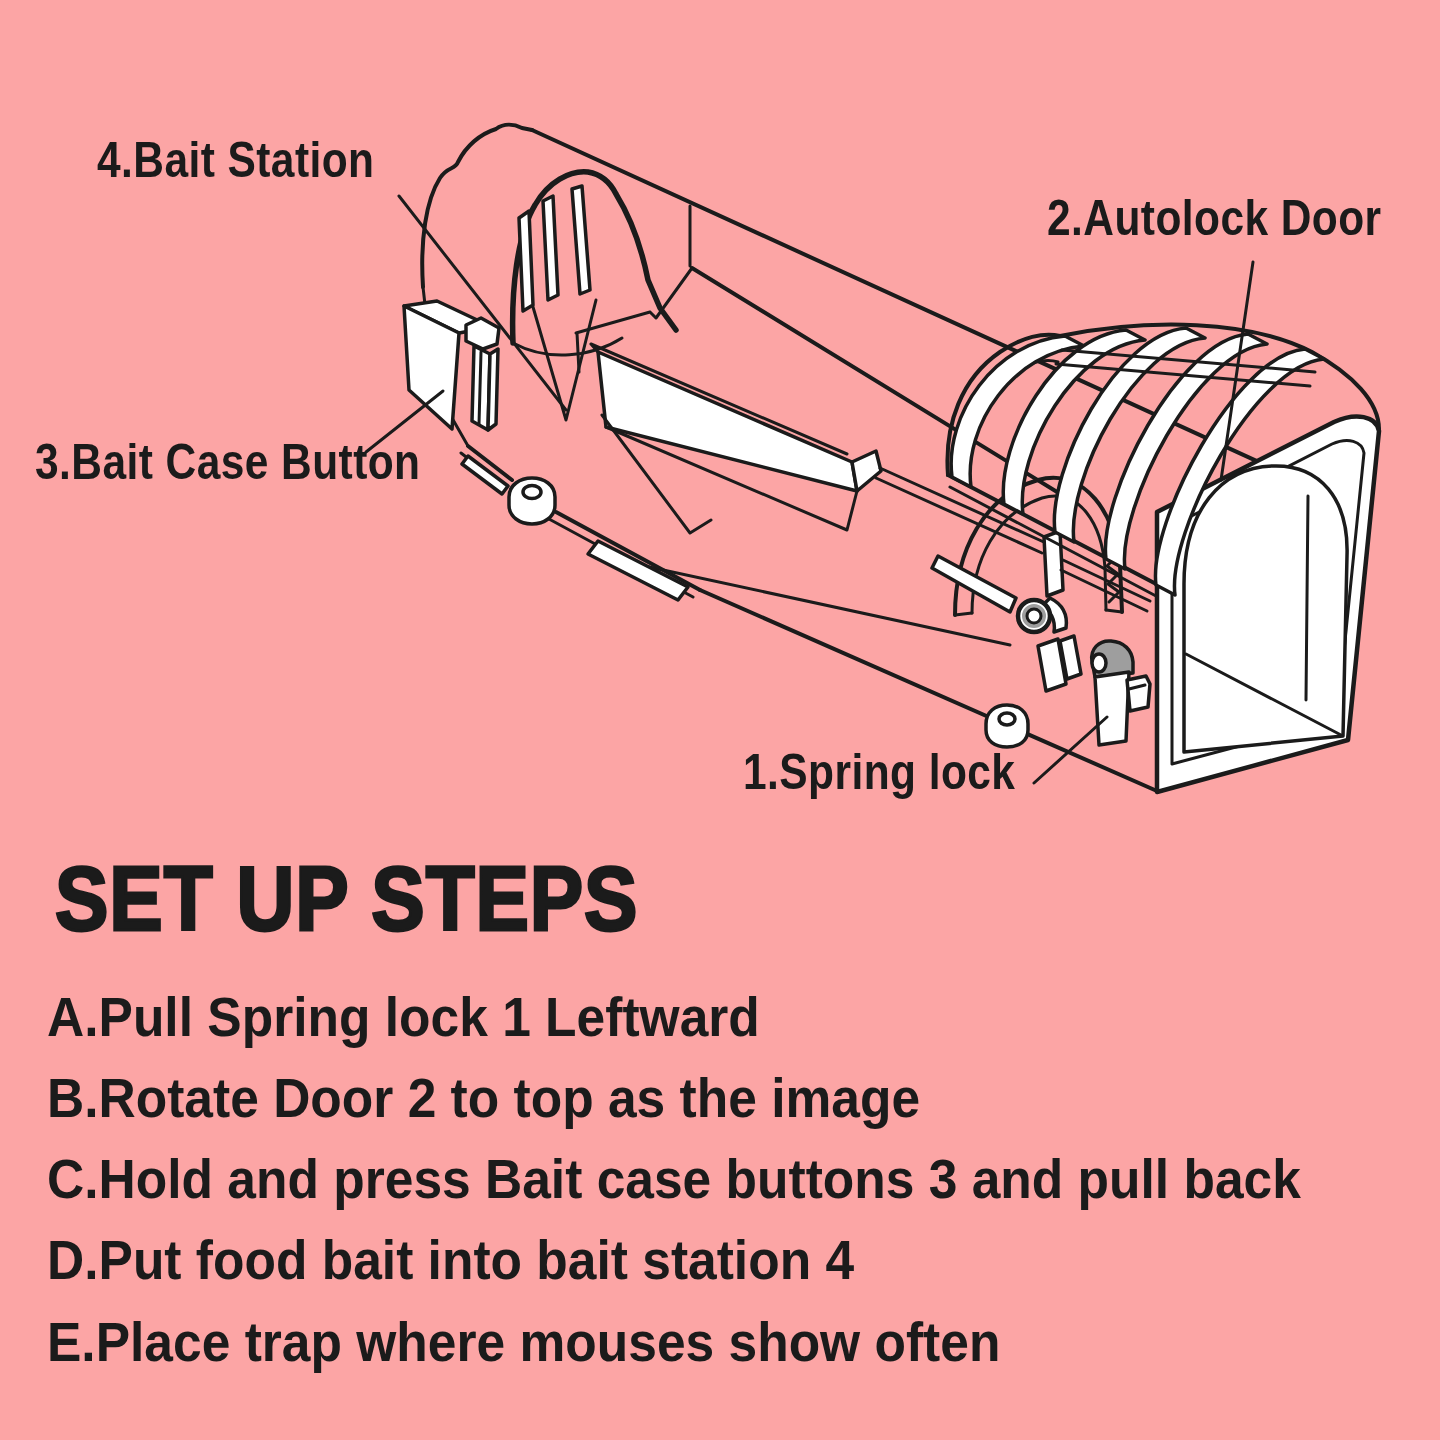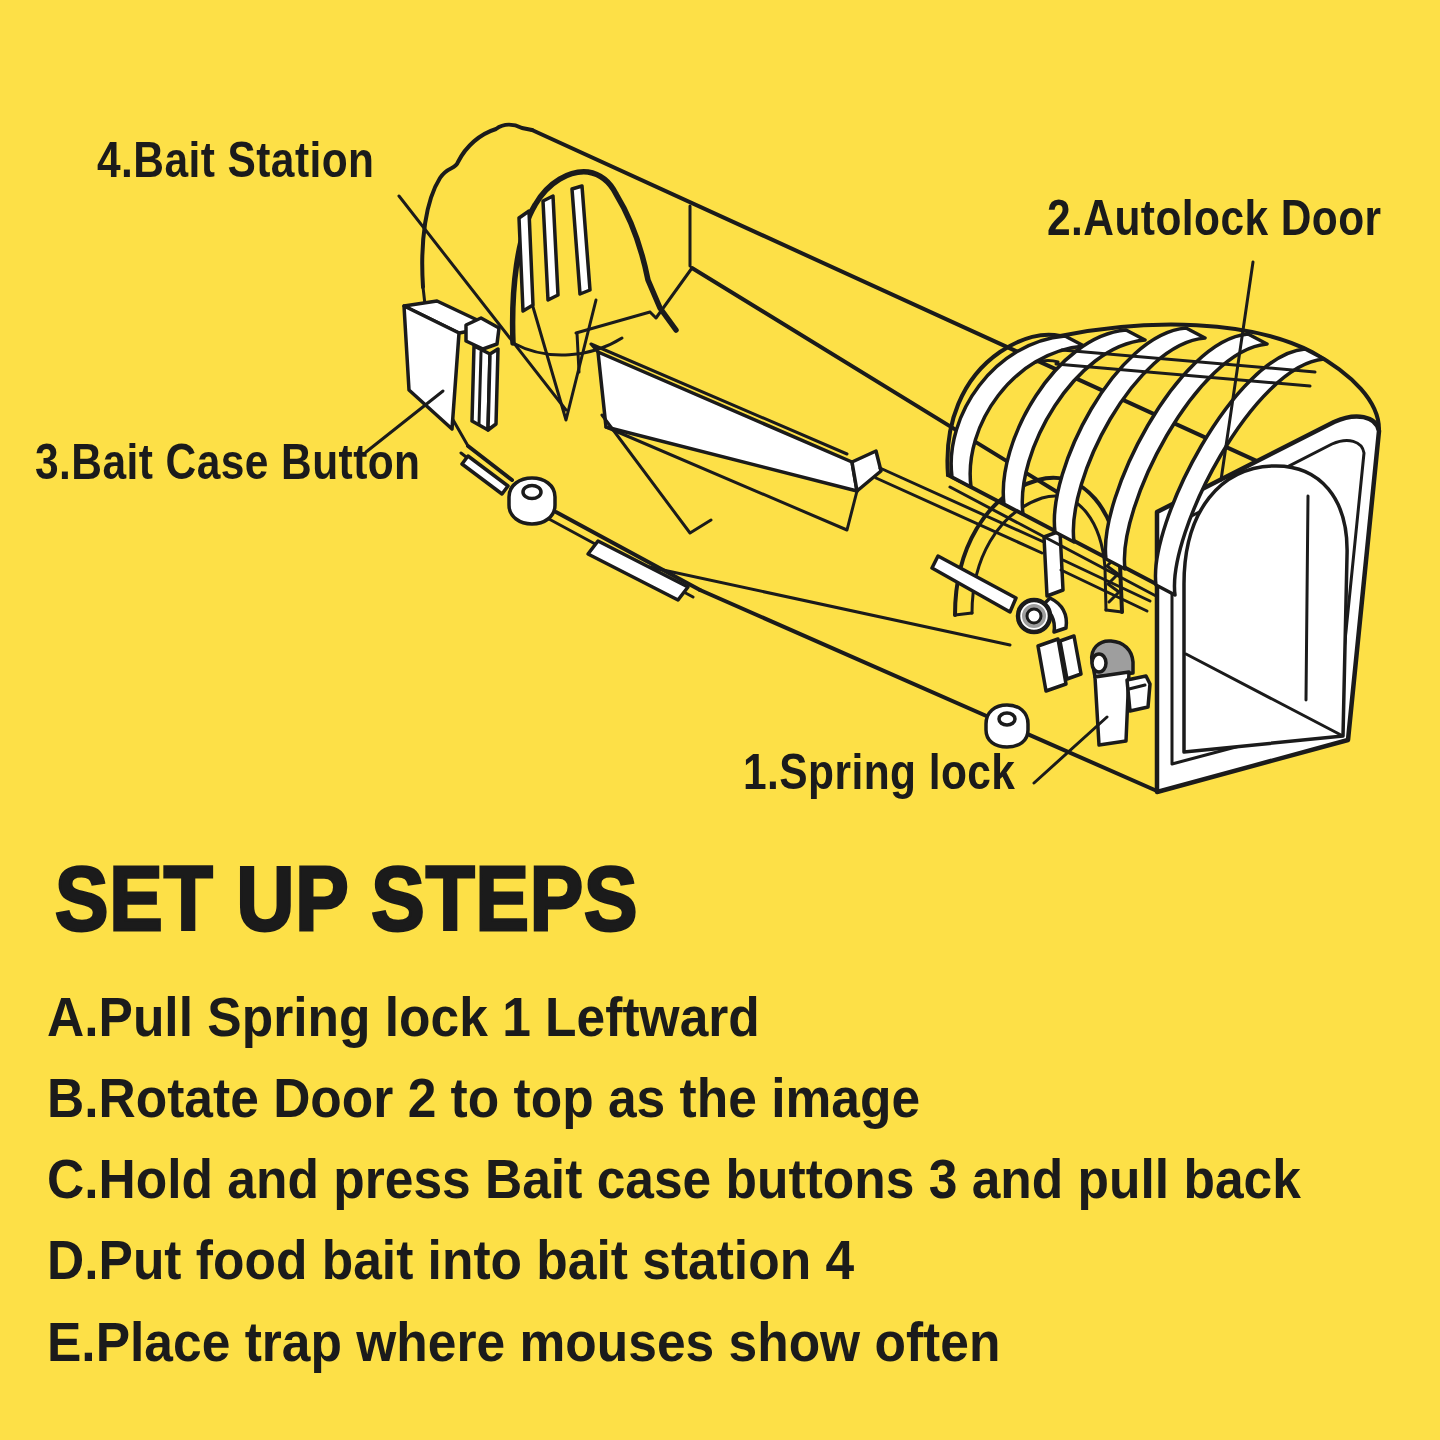--- a/index.html
+++ b/index.html
@@ -1,17 +1,17 @@
 <!DOCTYPE html>
 <html><head>
 <meta charset="utf-8">
 <style>
   html,body{margin:0;padding:0;background:#ffffff;}
   .sheet{
-    position:relative;width:1440px;height:1440px;background:#fde047;
+    position:relative;width:1440px;height:1440px;background:#fca5a5;
     font-family:"Liberation Sans","DejaVu Sans",sans-serif;color:#1b1b1b;overflow:hidden;
   }
   .diagram-svg{position:absolute;left:0;top:0;width:1440px;height:1440px;}
   .lbl{
     position:absolute;font-size:50px;font-weight:700;line-height:1;white-space:nowrap;
     transform:scaleX(0.85);transform-origin:left top;letter-spacing:0.5px;color:#1b1b1b;
   }
   .heading{
     position:absolute;left:55px;top:854px;font-size:90px;font-weight:700;line-height:1;
     white-space:nowrap;transform:scaleX(0.89);transform-origin:left top;

